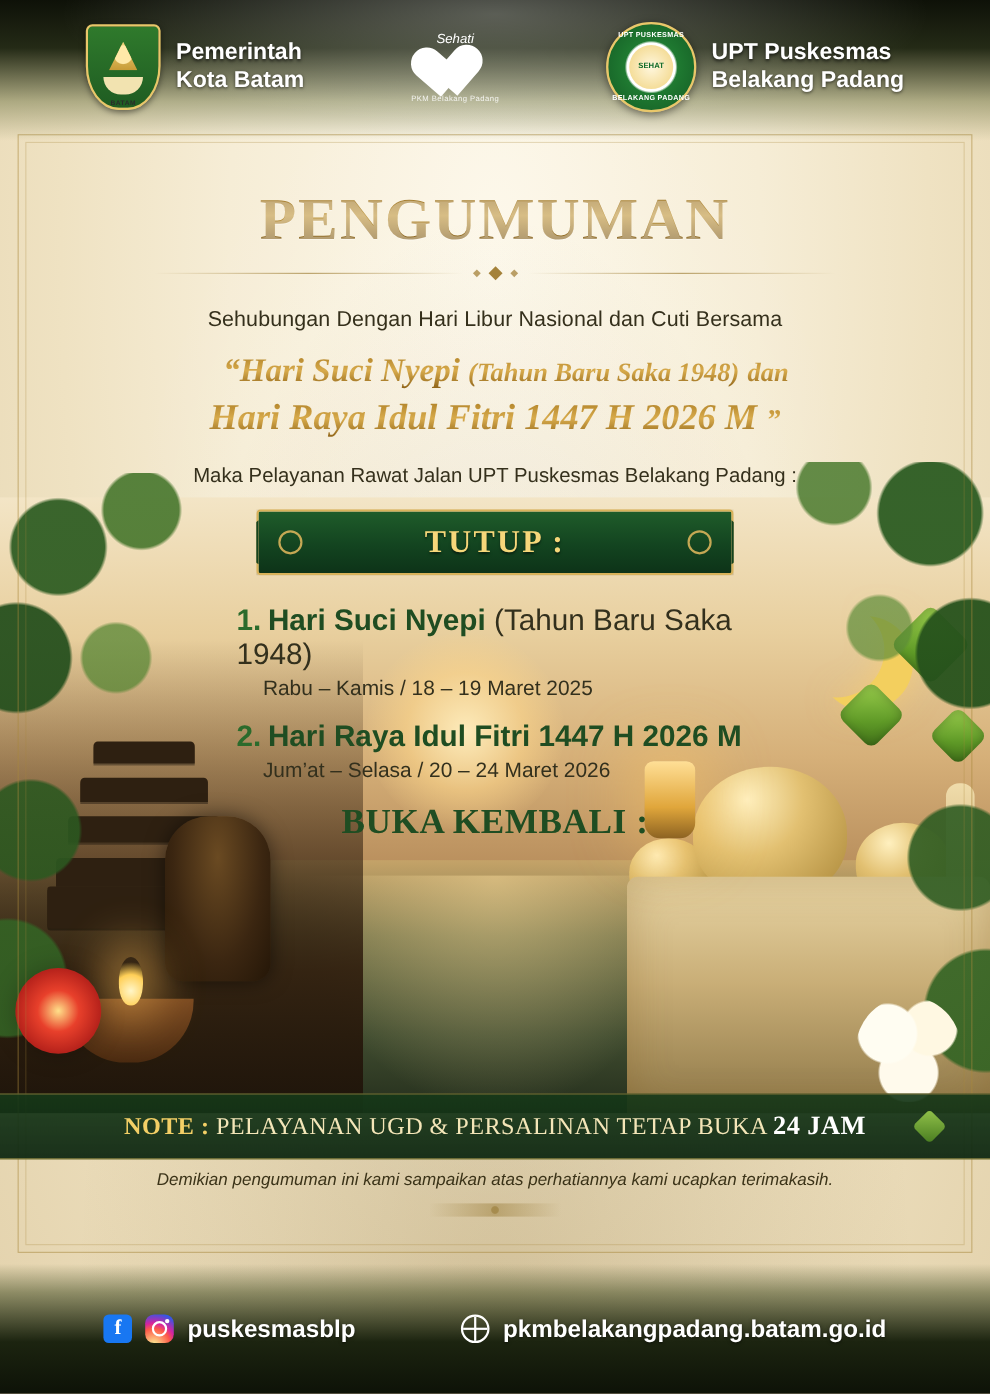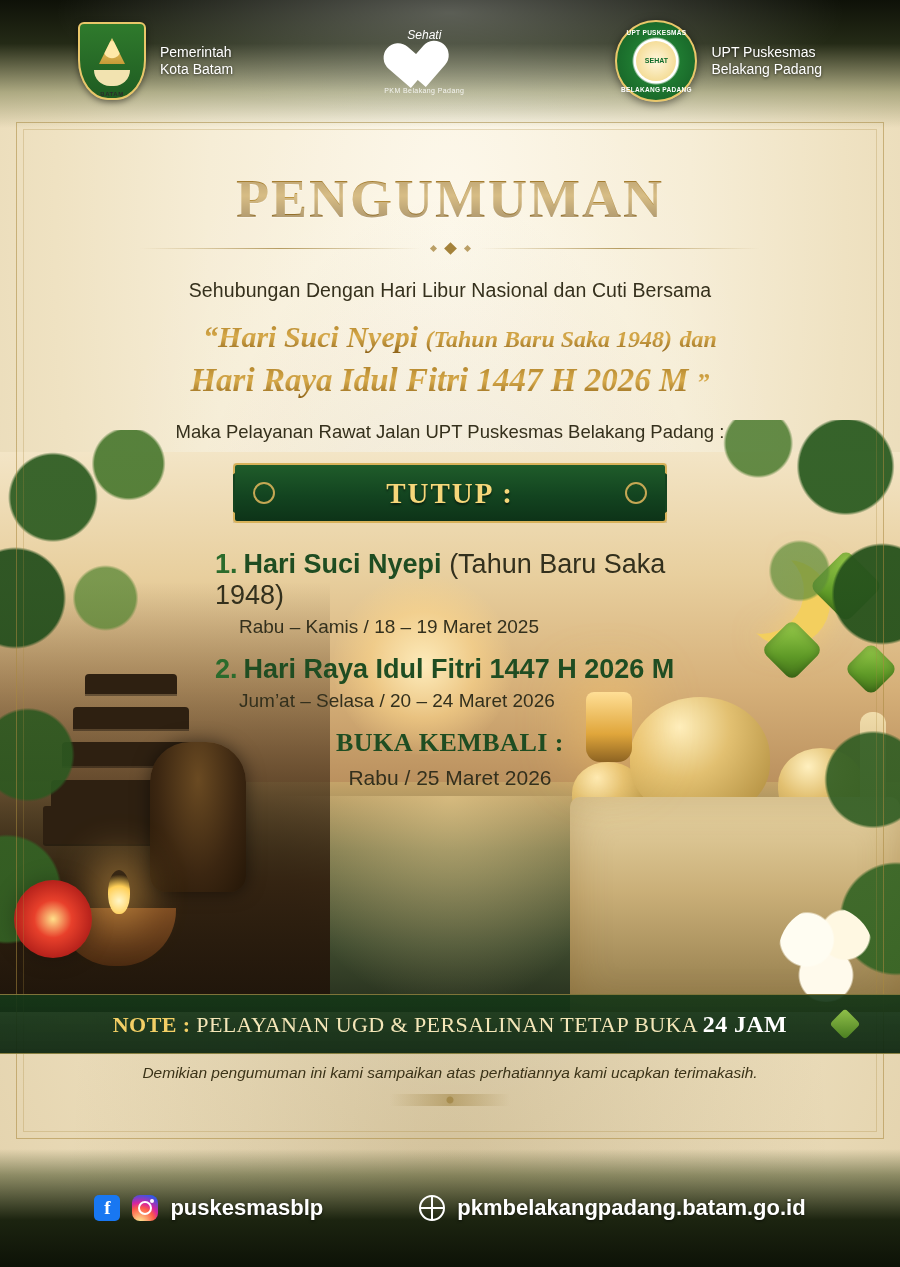--- a/index.html
+++ b/index.html
@@ -196,21 +196,21 @@
   }
 
   
   .header {
     position: absolute; left: 0; right: 0; top: 0; height: 122px;
     display: flex; align-items: center; justify-content: space-between;
     padding: 0 78px; box-sizing: border-box;
   }
   .brand { display: flex; align-items: center; gap: 14px; }
   .brand-text {
-    color: #ffffff; font-weight: normal; font-size: 14px; line-height: 1.18;
+    color: #ffffff; font-weight: bold; font-size: 21px; line-height: 1.18;
     text-shadow: 0 1px 3px rgba(0,0,0,0.65);
     white-space: pre-line;
   }
   .crest {
     width: 64px; height: 74px;
     background: linear-gradient(180deg, #2f7a2c 0%, #1f5c22 100%);
     border: 2px solid #e9c76a;
     border-radius: 6px 6px 30px 30px / 6px 6px 40px 40px;
     position: relative;
     box-shadow: 0 2px 6px rgba(0,0,0,0.5);
@@ -359,21 +359,21 @@
   .list { margin: 26px auto 0; width: 470px; text-align: left; }
   .item { margin-bottom: 16px; }
   .item .l1 { font-size: 27px; color: #1f4d22; font-weight: bold; }
   .item .l1 .num { color: #2b6b2c; margin-right: 6px; }
   .item .l1 .thin { font-weight: normal; color: #33301d; }
   .item .l2 { font-size: 19px; color: #33301d; margin-top: 5px; padding-left: 24px; }
 
   .buka {
     margin-top: 10px;
     font-family: "Liberation Serif", serif;
-    font-weight: bold; font-size: 26px; color: #1f4d22;
+    font-weight: bold; font-size: 32px; color: #1f4d22;
     letter-spacing: 0.5px;
   }
   .buka-date { font-size: 21px; color: #33301d; margin-top: 8px; }
 
   
   .note-band {
     position: absolute; left: 0; right: 0; top: 994px; height: 58px;
     background: linear-gradient(180deg, rgba(22,56,24,0.92) 0%, rgba(15,40,18,0.95) 100%);
     border-top: 1px solid rgba(216,178,90,0.55);
     border-bottom: 1px solid rgba(216,178,90,0.55);
@@ -567,21 +567,20 @@
       </div>
       <div class="item">
         <div class="l1">
           <span class="num">2.</span><span>Hari Raya Idul Fitri 1447 H 2026 M</span>
         </div>
         <div class="l2">Jum’at – Selasa / 20 – 24 Maret 2026</div>
       </div>
     </div>
 
     <div class="buka">BUKA KEMBALI :</div>
-    <div class="buka-date">Rabu / 25 Maret 2026</div>
 
   </div>
 
   <div class="note-band">
     <div class="txt">
       <span class="key">NOTE :</span>
       <span>PELAYANAN UGD &amp; PERSALINAN TETAP BUKA</span>
       <span class="big">24 JAM</span>
     </div>
     <span class="kq"></span>

